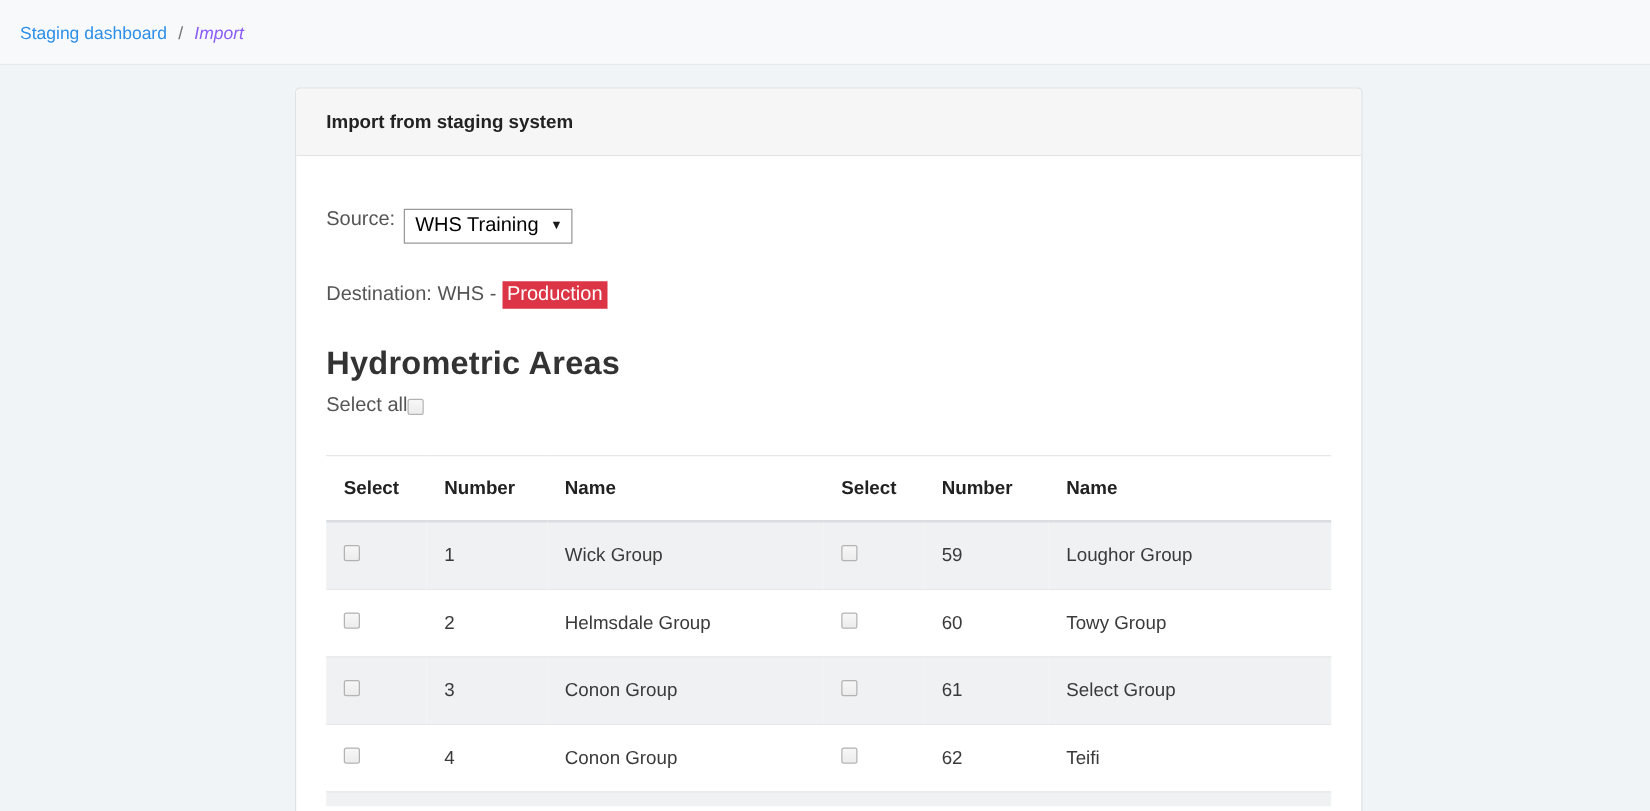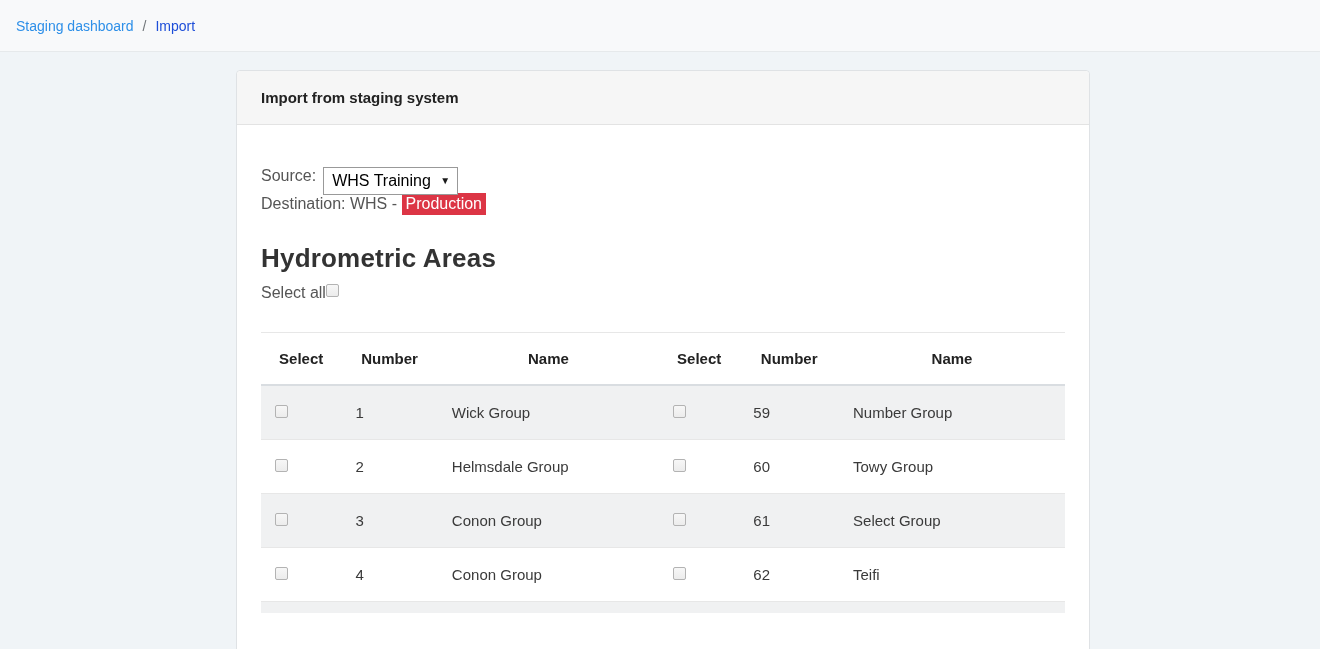--- a/index.html
+++ b/index.html
@@ -25,21 +25,22 @@
   .topbar a {
     color: #2d8fe8;
     text-decoration: none;
     cursor: pointer;
   }
   .topbar .sep {
     color: #6f7478;
     margin: 0 9px;
   }
   .topbar .current {
-    color: #1d4ed8;
+    color: #8b5cf6;
+    font-style: italic;
   }
 
   
   .page {
     padding-top: 18px;
   }
   .card {
     width: 854px;
     margin: 0 0 0 236px;
     background: #ffffff;
@@ -89,41 +90,42 @@
   .select-wrap .arrow {
     position: absolute;
     right: 8px;
     top: 50%;
     transform: translateY(-52%);
     font-size: 10px;
     color: #1a1a1a;
     pointer-events: none;
   }
   .dest-line {
+    margin-top: 32px;
   }
   .danger-badge {
     background: #dc3545;
     color: #ffffff;
     padding: 2px 4px 3px 4px;
   }
 
   
   .section-title {
     margin: 30px 0 0 0;
     font-size: 26px;
     font-weight: 700;
     color: #333;
     letter-spacing: 0.2px;
   }
   .select-all {
     margin-top: 10px;
     font-size: 16px;
     color: #555;
     display: flex;
-    align-items: flex-start;
+    align-items: center;
   }
   .select-all input { margin-left: 7px; }
 
   
   input[type="checkbox"] {
     -webkit-appearance: none;
     appearance: none;
     width: 13px;
     height: 13px;
     margin: 0;
@@ -139,21 +141,21 @@
     margin-top: 30px;
     border-collapse: collapse;
     font-size: 15px;
     color: #3a3a3a;
     table-layout: fixed;
   }
   .areas-table thead tr {
     border-top: 1px solid #e7e7e7;
   }
   .areas-table th {
-    text-align: center;
+    text-align: left;
     font-weight: bold;
     color: #222;
     padding: 17px 14px;
     border-bottom: 2px solid #d9dde1;
   }
   .areas-table td {
     height: 54px;
     padding: 0 14px;
     border-top: 1px solid #e7e7e7;
   }
@@ -222,21 +224,21 @@
               <th>Name</th>
             </tr>
         </thead>
         <tbody id="table-body">
             <tr>
               <td><input type="checkbox" style=""></td>
               <td>1</td>
               <td>Wick Group</td>
               <td><input type="checkbox" style=""></td>
               <td>59</td>
-              <td>Number Group</td>
+              <td>Loughor Group</td>
             </tr>
             <tr>
               <td><input type="checkbox" style=""></td>
               <td>2</td>
               <td>Helmsdale Group</td>
               <td><input type="checkbox" style=""></td>
               <td>60</td>
               <td>Towy Group</td>
             </tr>
             <tr>

